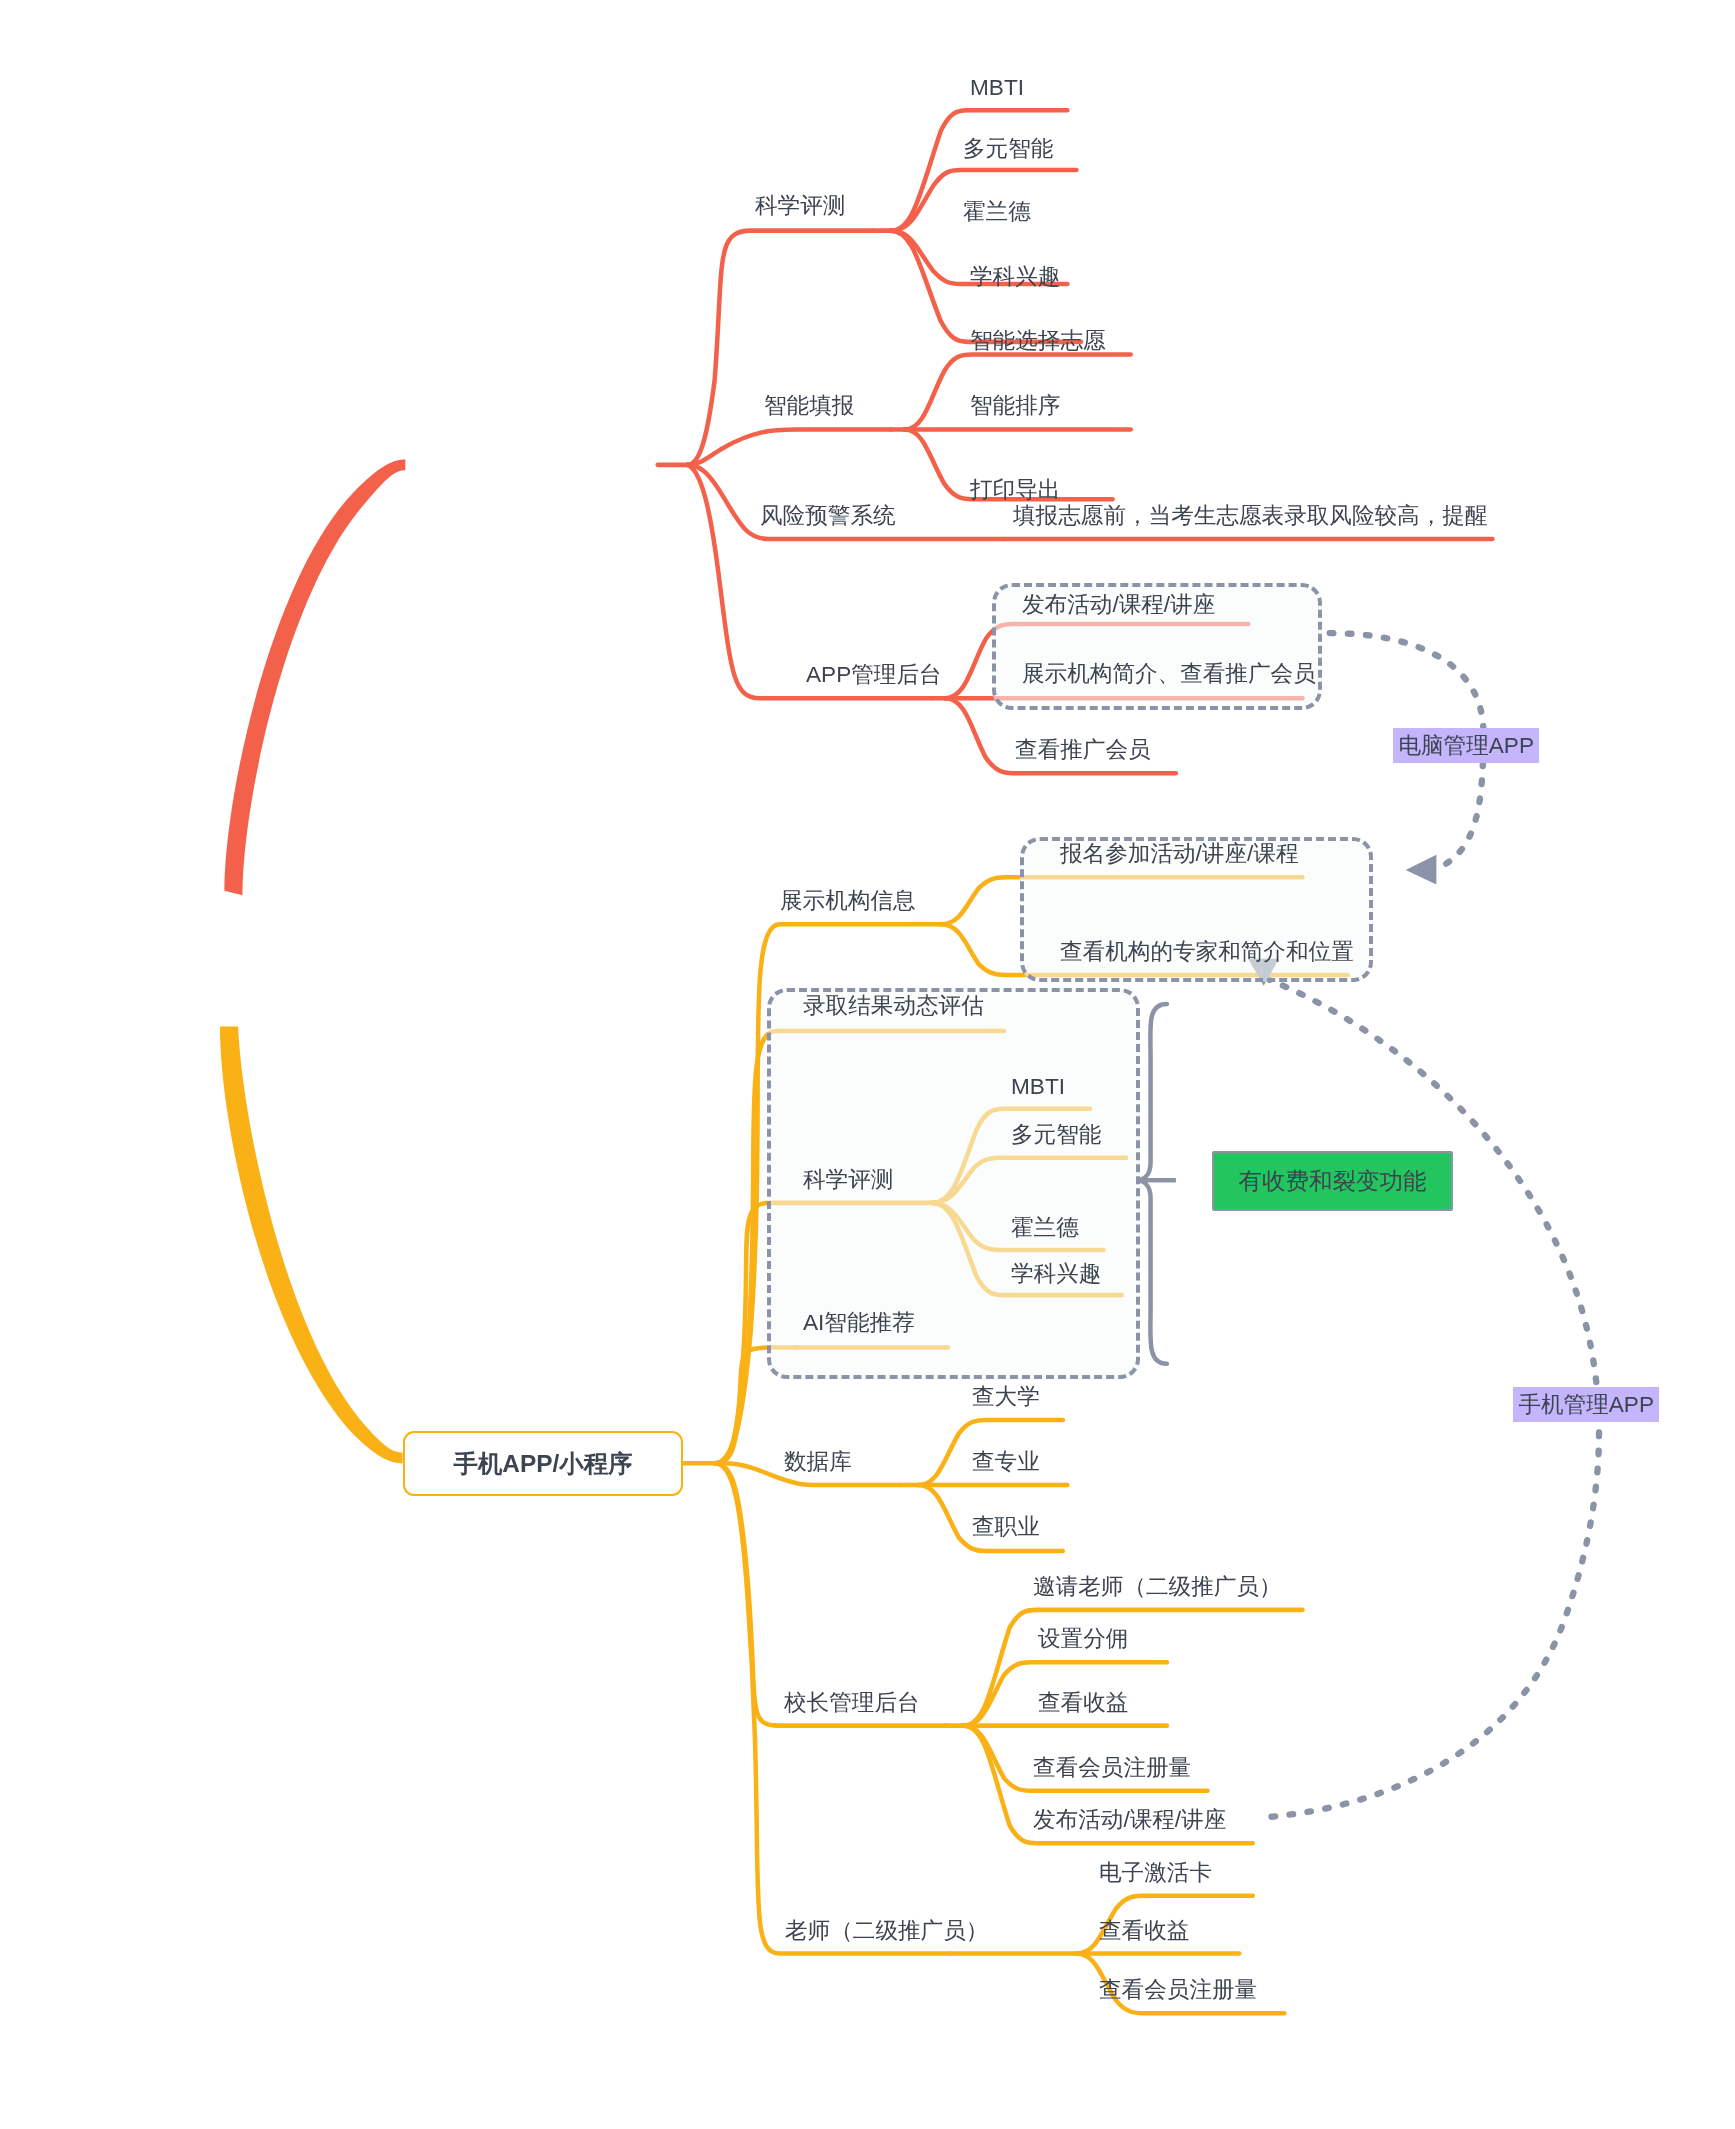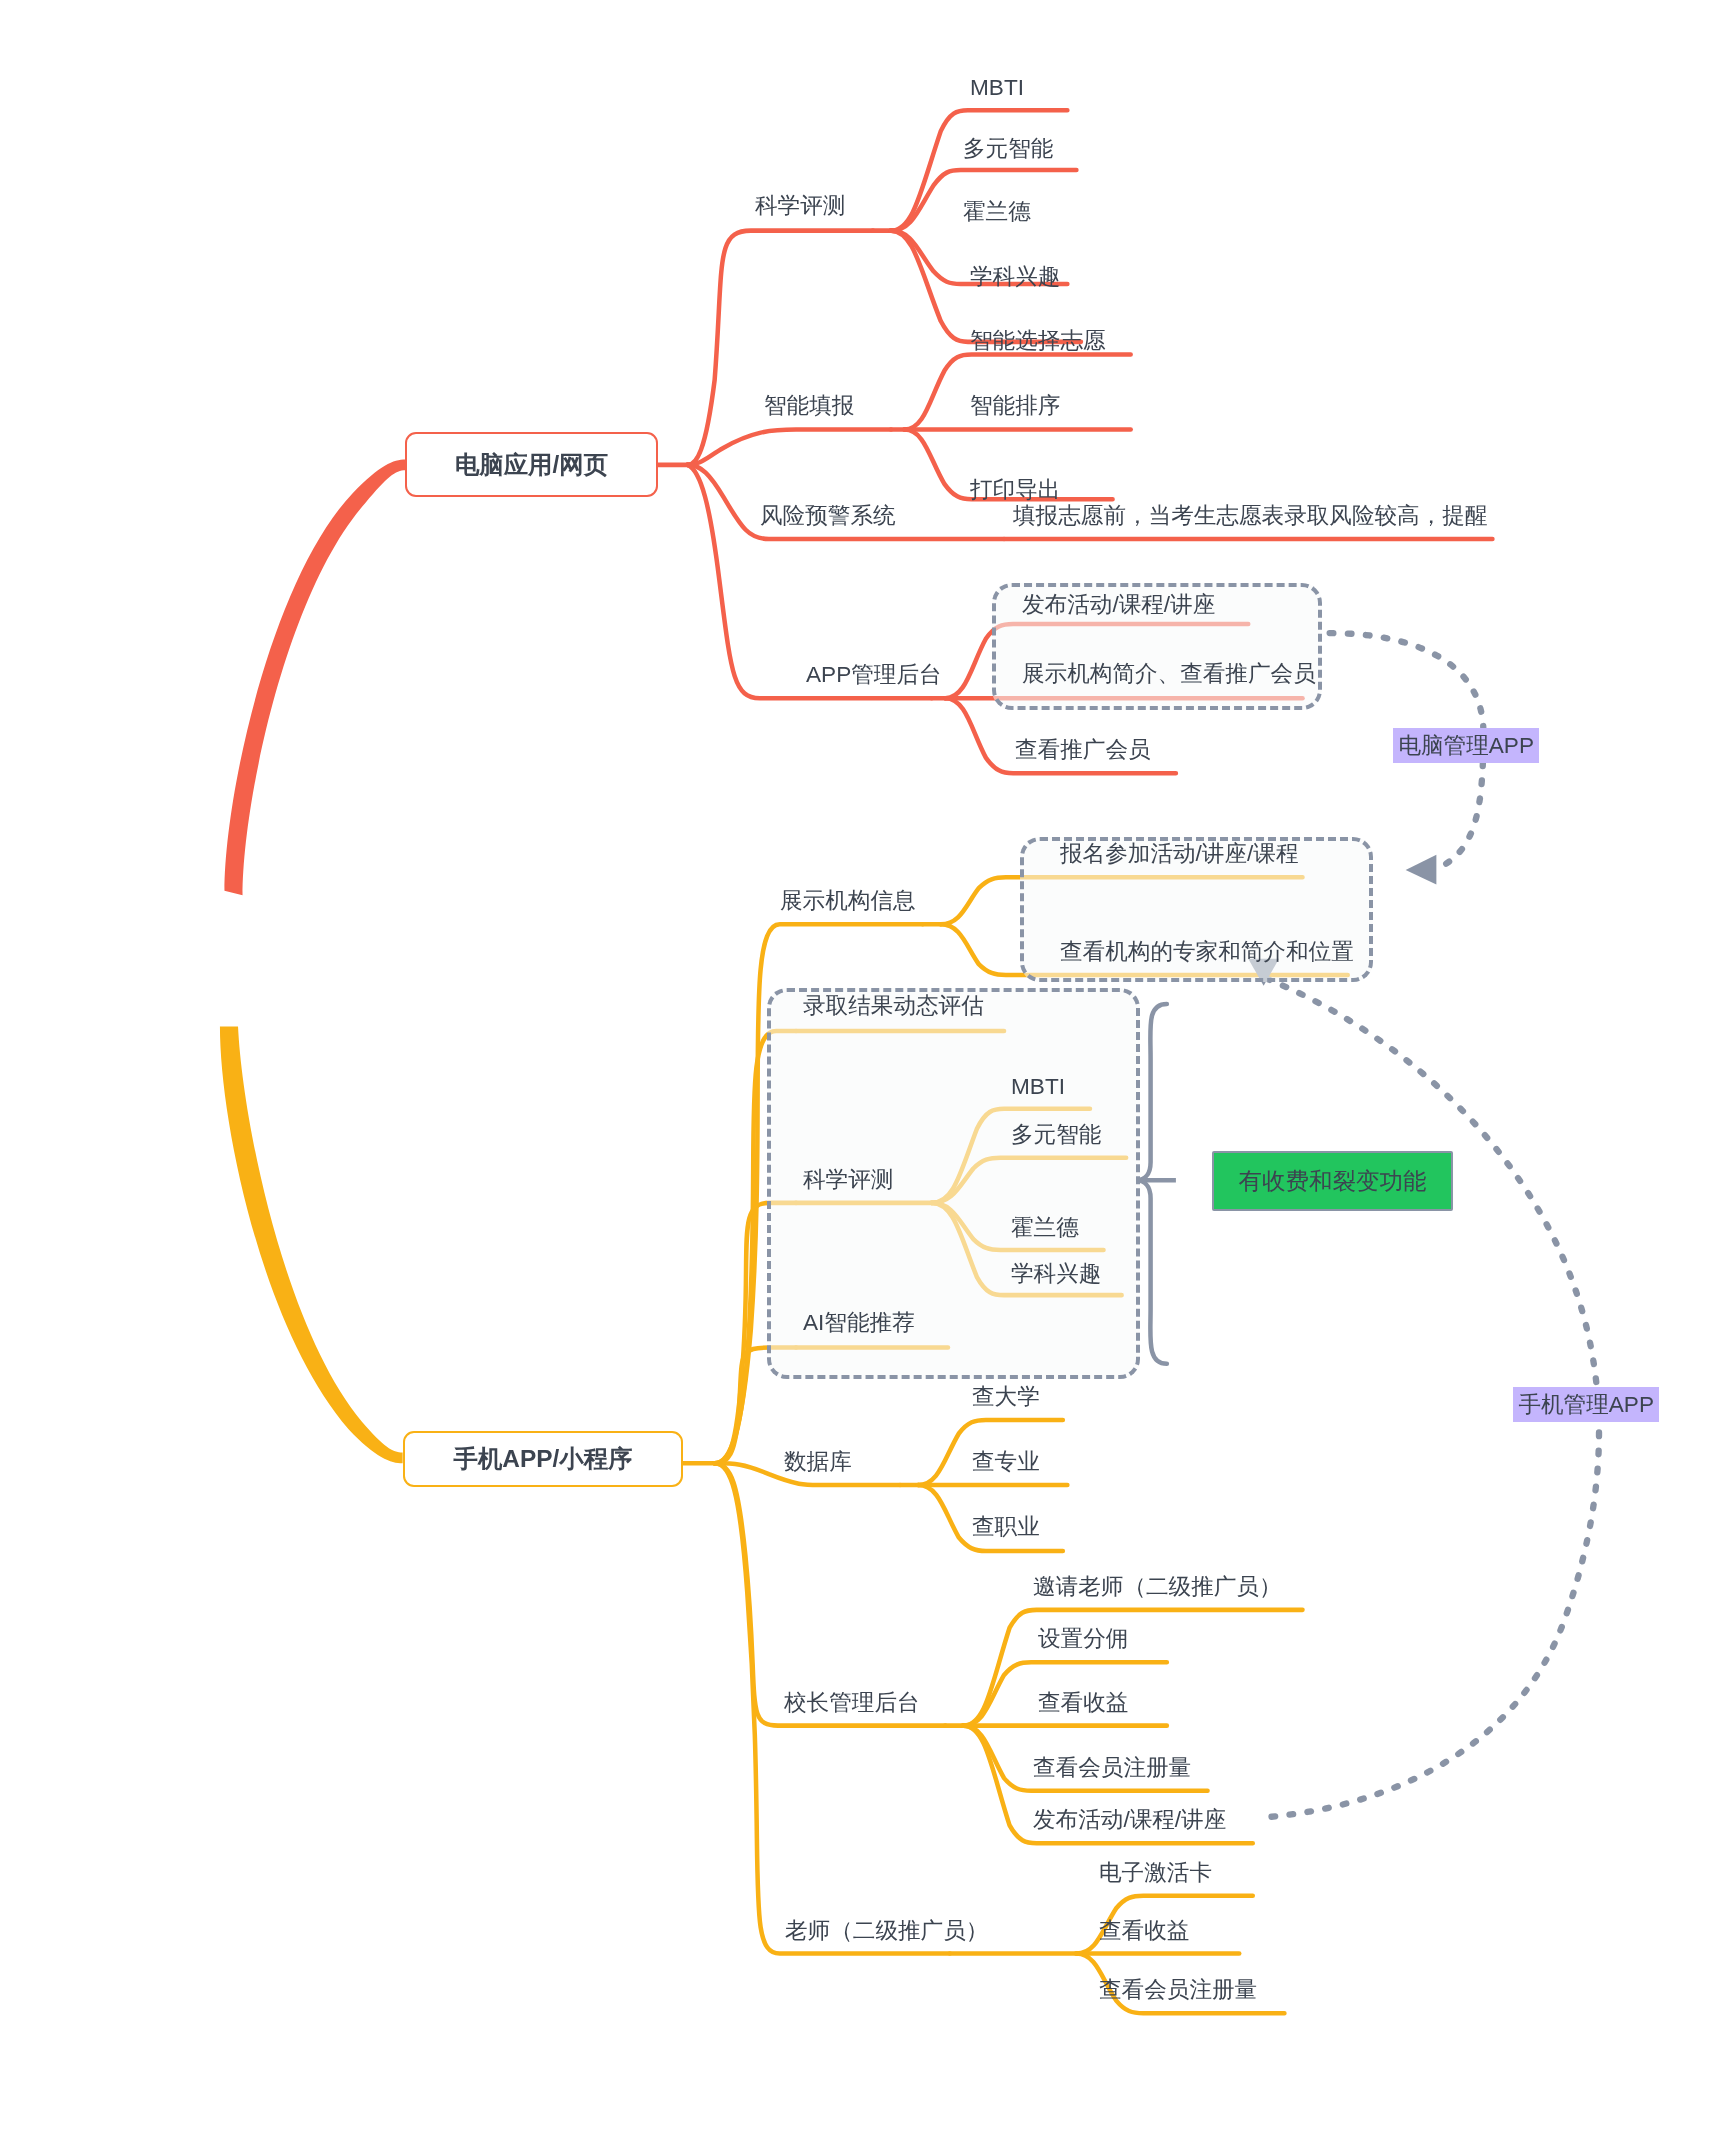--- a/index.html
+++ b/index.html
@@ -210,25 +210,22 @@
     <polygon points="1380,1060 1414,1060 1397,1090" fill="#8a94a6"></polygon>
   </svg>
 
   <div class="dash-group" style="left:992px; top:583px; width:330px; height:127px;"></div>
 
   <div class="dash-group" style="left:1020px; top:837px; width:353px; height:145px;"></div>
 
   <div class="dash-group" style="left:767px; top:988px; width:373px; height:391px;"></div>
 
 
-  <div class="node l1-node l1-red" style="left:405px; top:432px; width:253px; height:65px; display:flex; align-items:center; justify-content:center;">
-    <span>电脑应用/网页</span>
-  </div>
-
-  <div class="node l1-node l1-yellow" style="left:403px; top:1431px; width:280px; height:56px; display:flex; align-items:center; justify-content:center;">
+
+  <div class="node l1-node l1-yellow" style="left:403px; top:1431px; width:280px; height:65px; display:flex; align-items:center; justify-content:center;">
     <span>手机APP/小程序</span>
   </div>
 
   <div class="node txt" style="left:755px; top:195px;">
     <span>科学评测</span>
   </div>
   <div class="node txt" style="left:764px; top:395px;">
     <span>智能填报</span>
   </div>
   <div class="node txt" style="left:760px; top:505px;">

